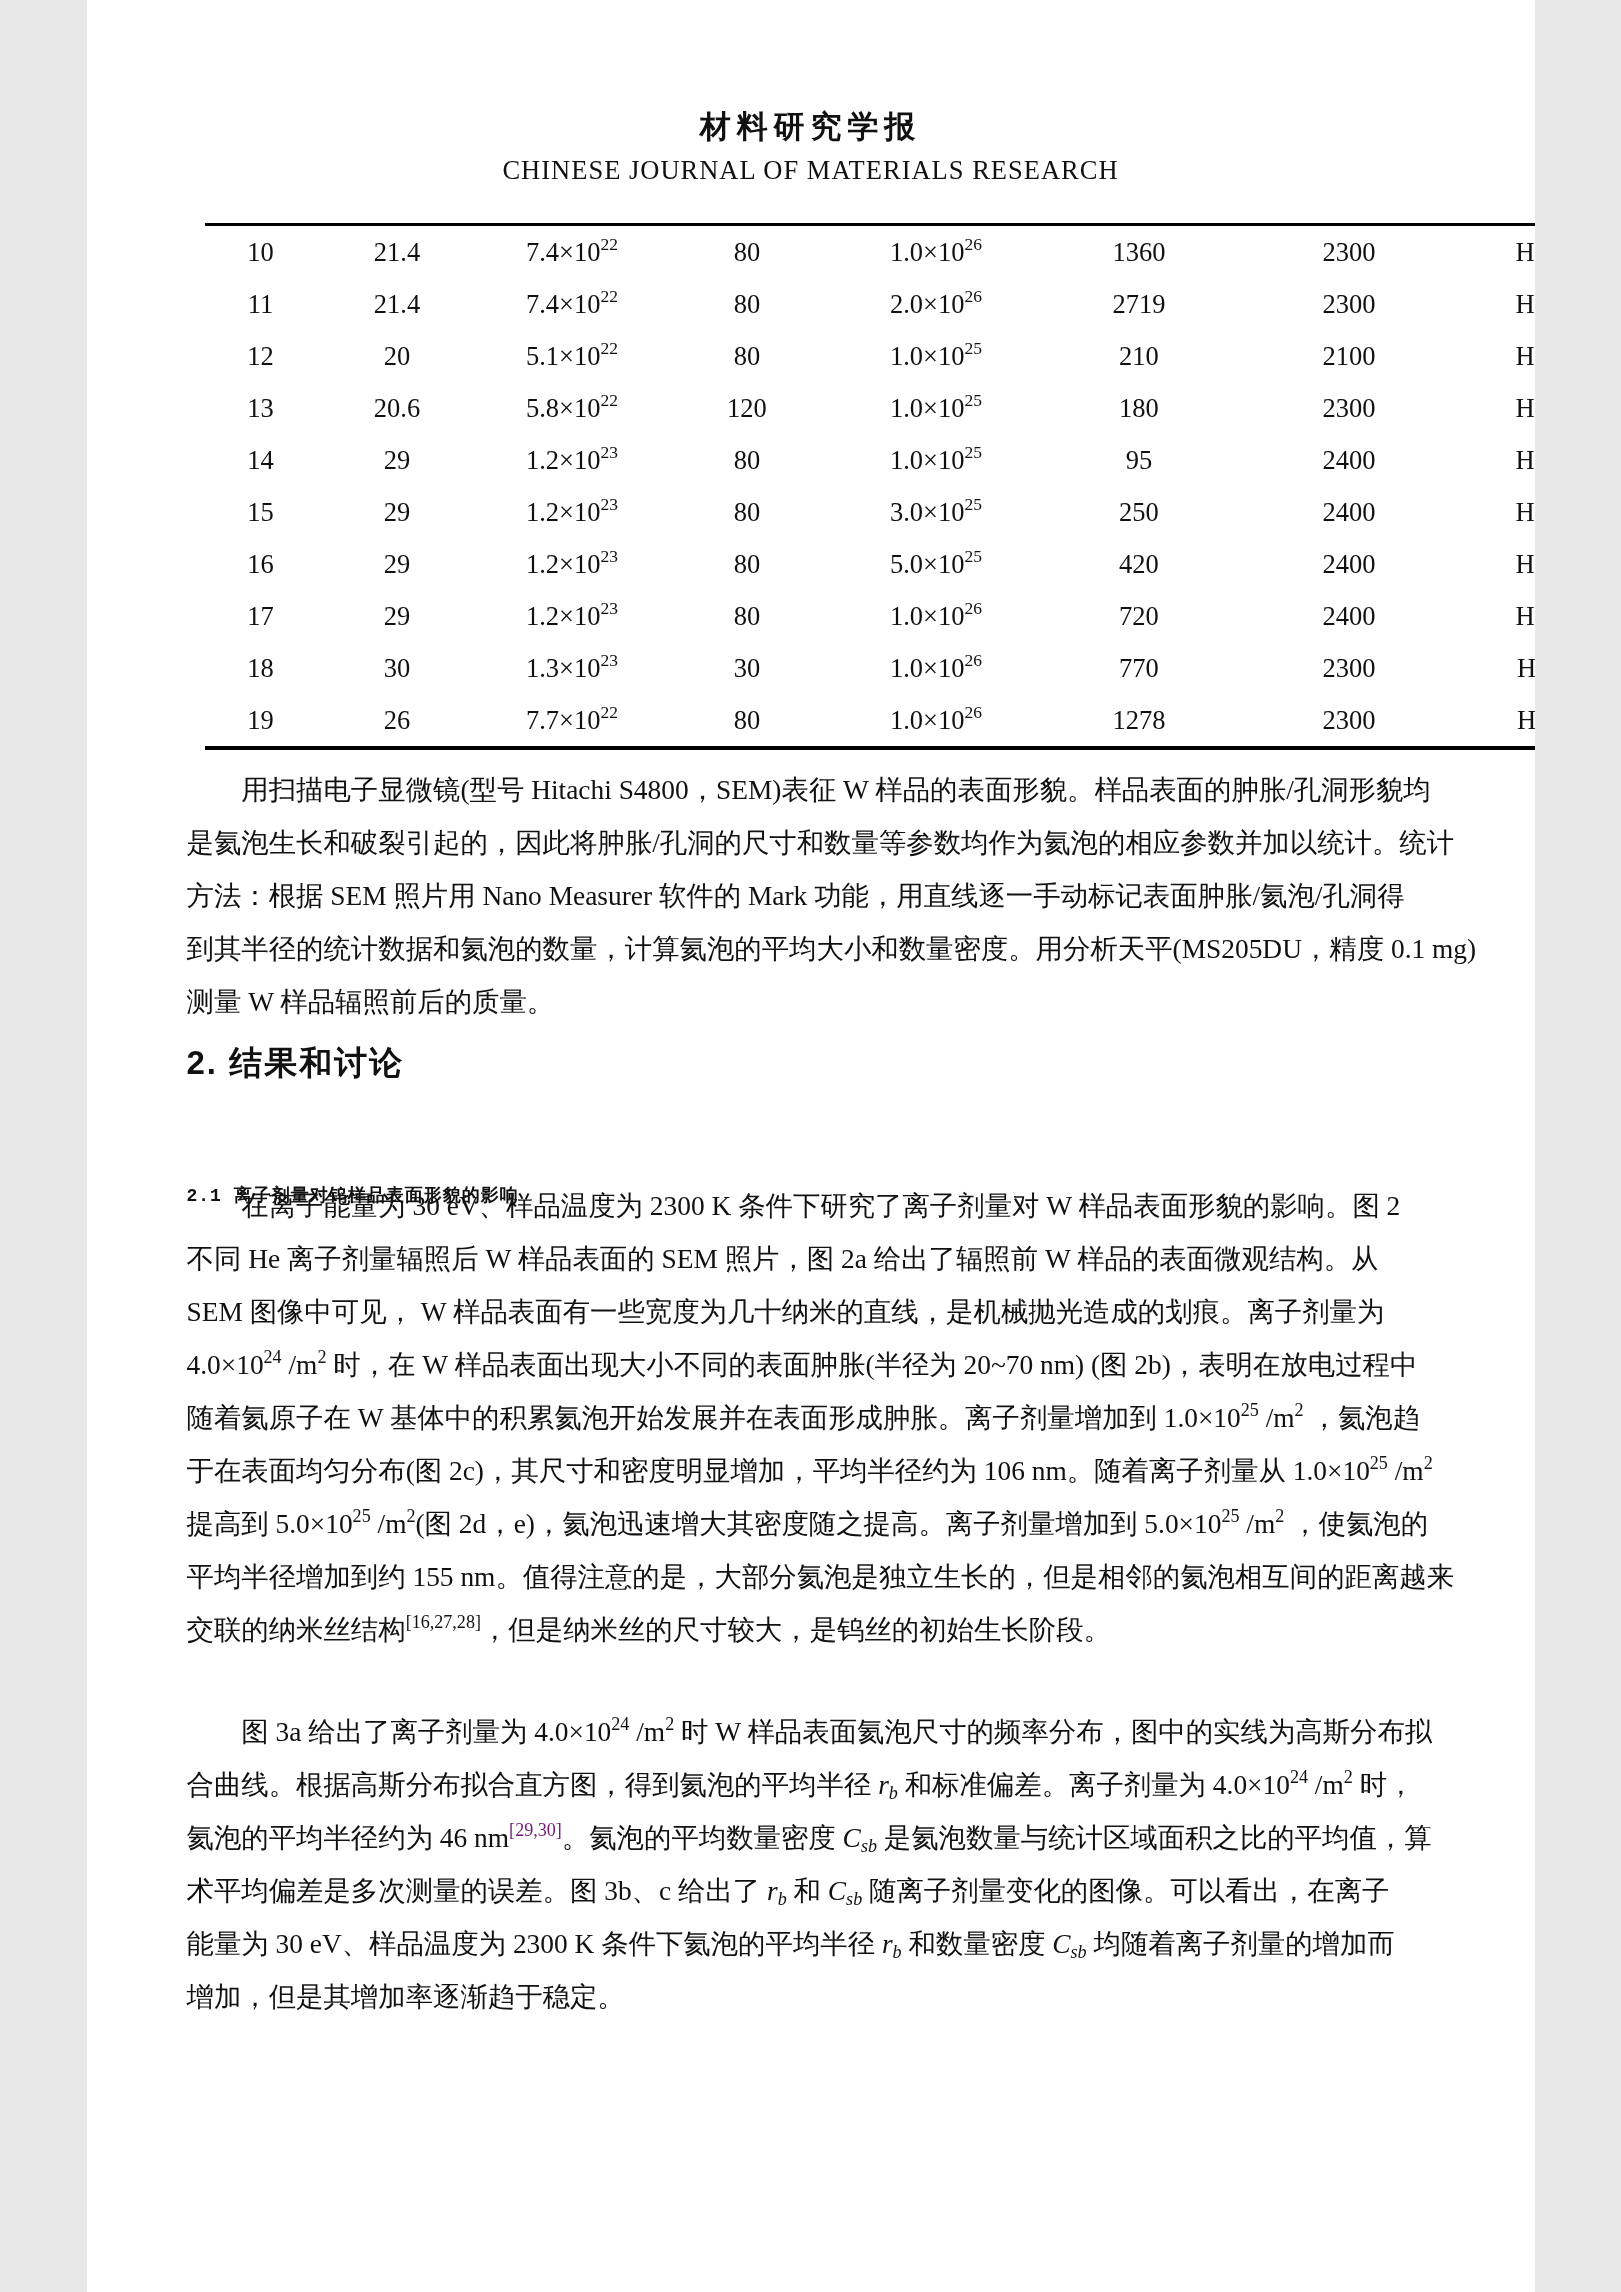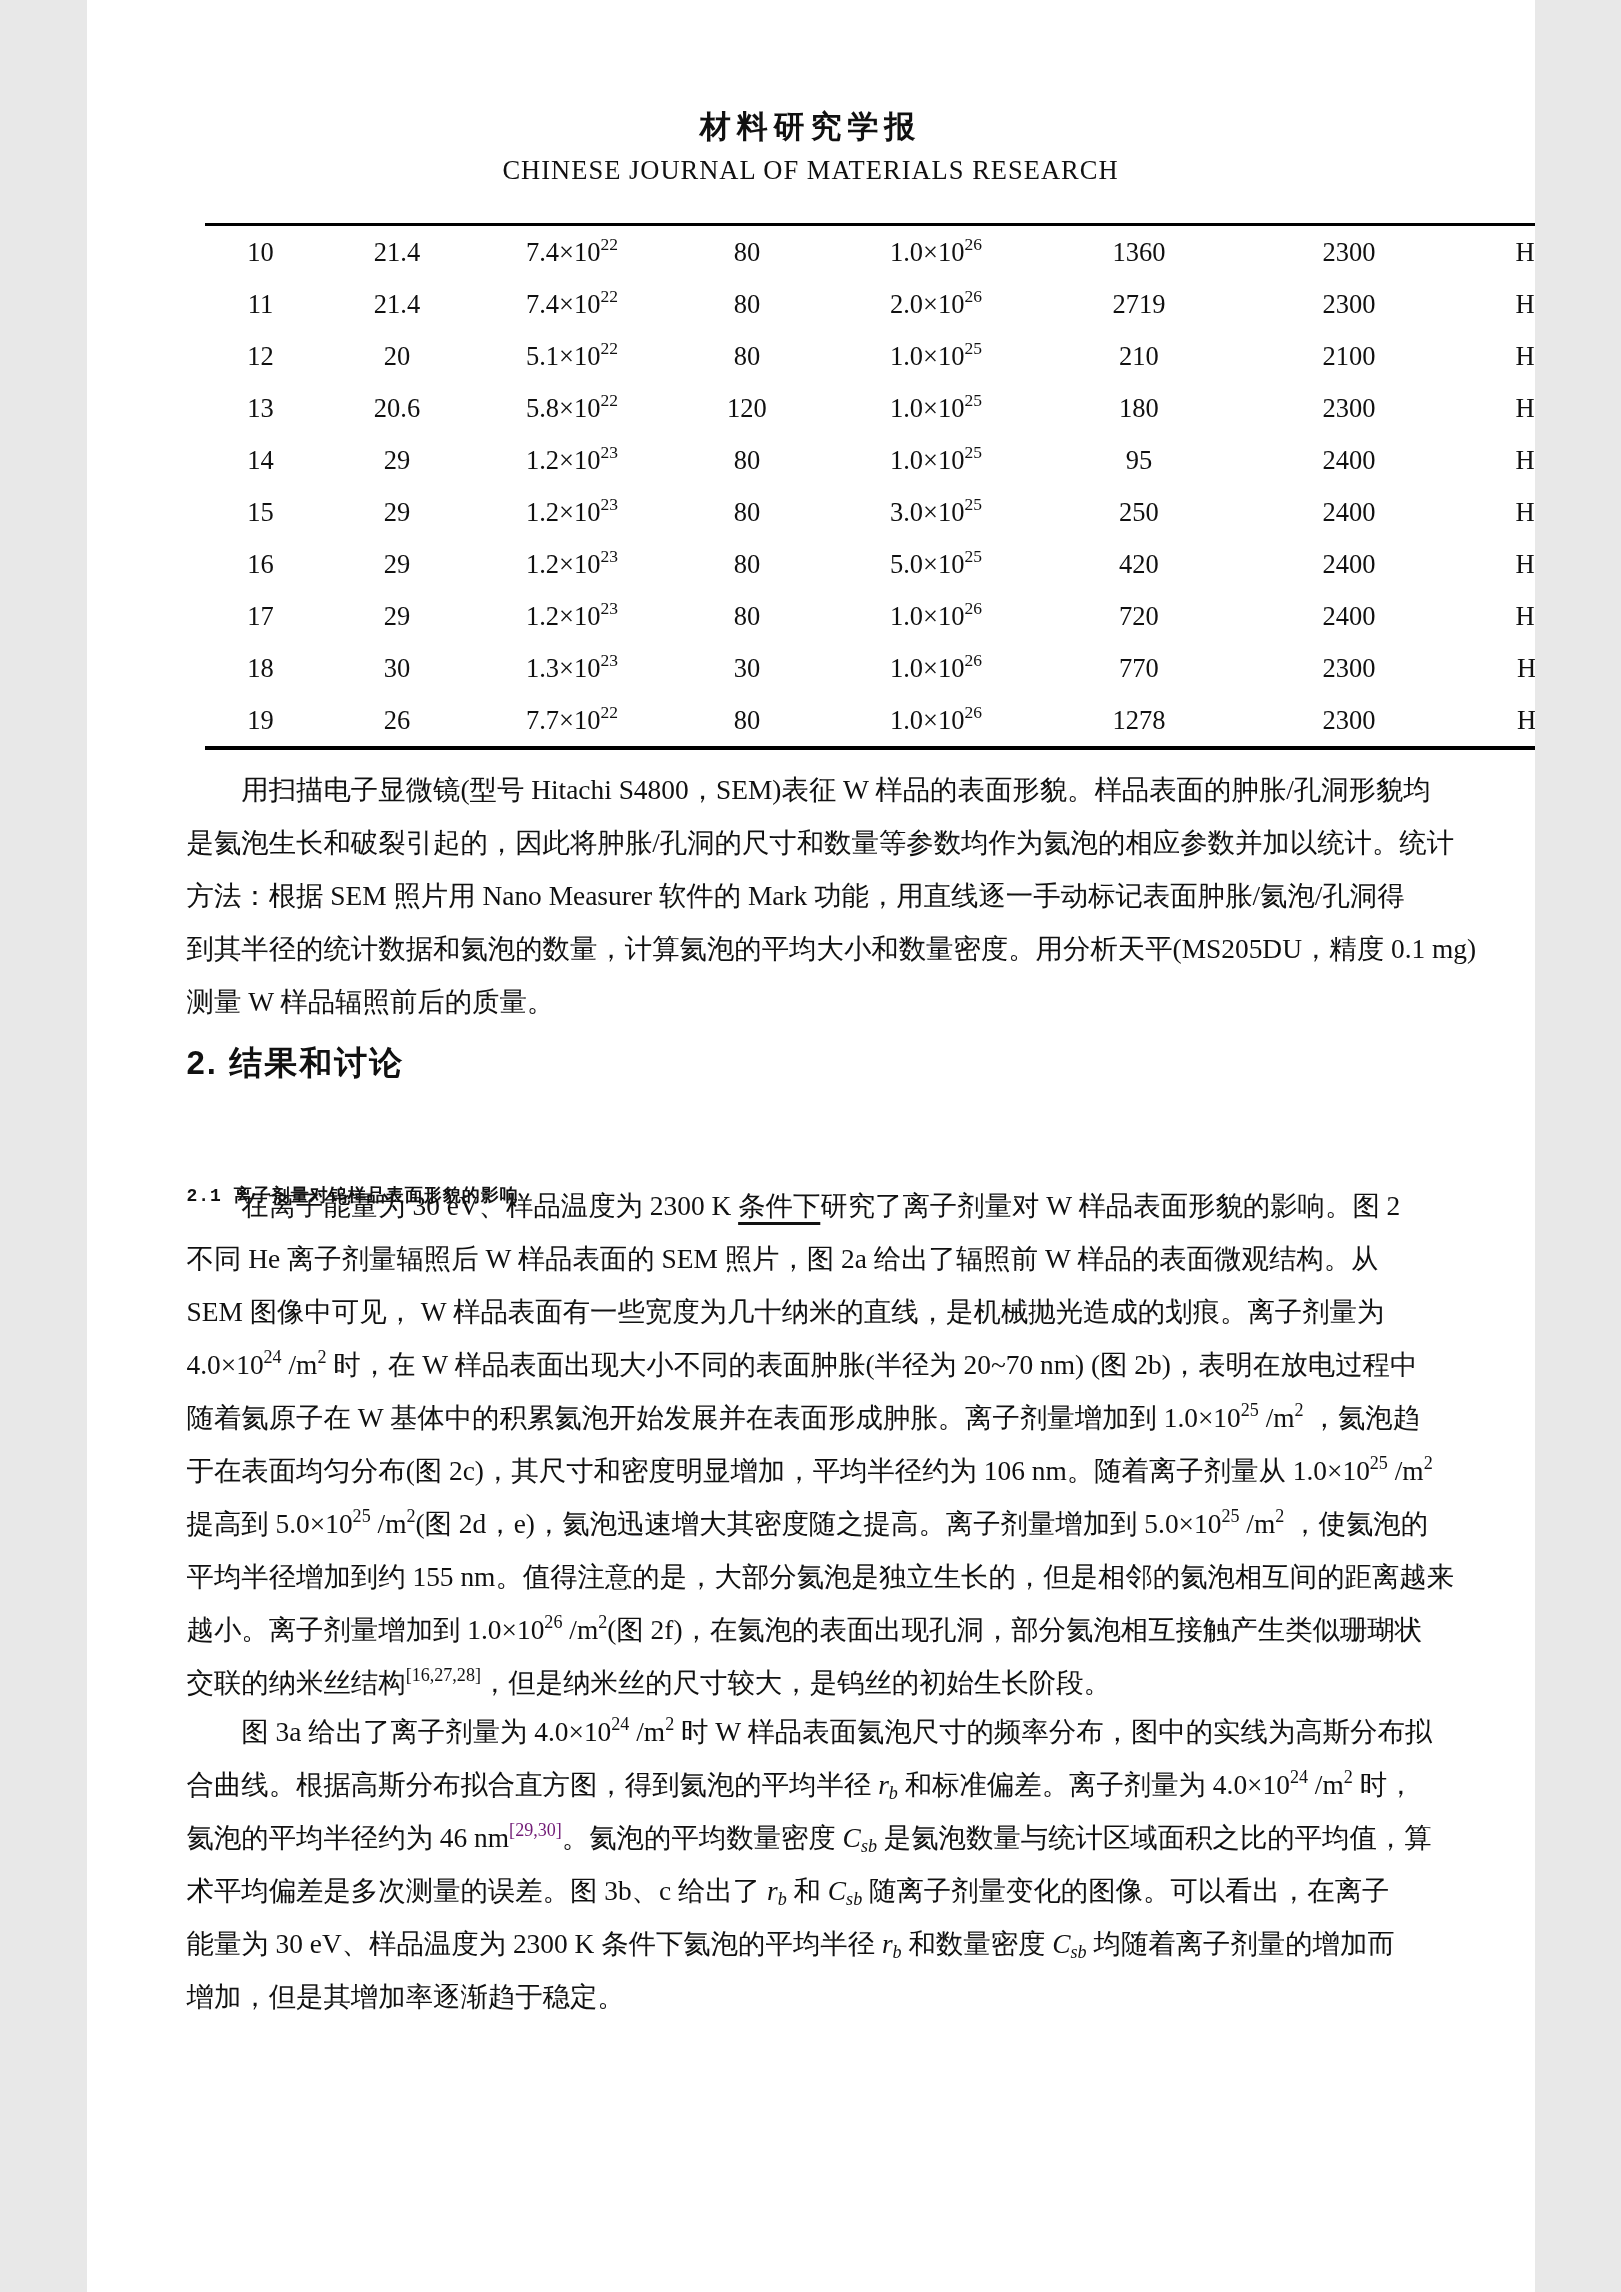--- a/index.html
+++ b/index.html
@@ -9,21 +9,21 @@
         font-size:31px;font-weight:bold;letter-spacing:5.9px;font-family:"DejaVu Serif",serif;}
   .journal-en{position:absolute;top:155px;left:0;width:100%;text-align:center;
         font-size:26.5px;letter-spacing:1px;font-family:"Liberation Serif",serif;}
   table.datatable{position:absolute;top:223px;left:118px;width:1393px;
         border-top:3.9px solid #000;border-bottom:4.9px solid #000;
         border-collapse:collapse;table-layout:fixed;font-size:26.5px;}
   table.datatable td{text-align:center;height:52px;padding:0;vertical-align:middle;}
   sup{font-size:0.66em;vertical-align:baseline;position:relative;top:-0.6em;line-height:0;}
   sub{font-size:0.66em;vertical-align:baseline;position:relative;top:0.25em;line-height:0;}
   .cite{color:#701a75;}
-  .ul{text-decoration:underline;text-decoration-thickness:2.5px;text-underline-offset:6.9px;}
+  .ul{text-decoration-thickness:2.5px;text-underline-offset:6.9px;}
   .para{position:absolute;left:100px;width:1425px;font-size:27.4px;}
   .para .line{height:53px;line-height:53px;white-space:nowrap;}
   .para .line.indent{text-indent:2em;}
   .heading-1{position:absolute;left:100px;top:1041px;font-size:33px;font-weight:bold;
         font-family:"Liberation Sans","DejaVu Sans",sans-serif;letter-spacing:2px;}
   .heading-2{position:absolute;left:100px;top:1183px;font-size:18px;font-weight:bold;
         font-family:Liberation Mono, monospace;letter-spacing:1px;}
   #para-1{top:764px;}
   #para-2{top:1180px;}
   #para-3{top:1706px;}
@@ -165,21 +165,20 @@
 
   <div id="para-2" class="para">
       <div class="line indent">在离子能量为 30 eV、样品温度为 2300 K <span class="ul">条件下</span>研究了离子剂量对 W 样品表面形貌的影响。图 2</div>
       <div class="line">不同 He 离子剂量辐照后 W 样品表面的 SEM 照片，图 2a 给出了辐照前 W 样品的表面微观结构。从</div>
       <div class="line">SEM 图像中可见， W 样品表面有一些宽度为几十纳米的直线，是机械抛光造成的划痕。离子剂量为</div>
       <div class="line">4.0×10<sup>24</sup> /m<sup>2</sup> 时，在 W 样品表面出现大小不同的表面肿胀(半径为 20~70 nm) (图 2b)，表明在放电过程中</div>
       <div class="line">随着氦原子在 W 基体中的积累氦泡开始发展并在表面形成肿胀。离子剂量增加到 1.0×10<sup>25</sup> /m<sup>2</sup> ，氦泡趋</div>
       <div class="line">于在表面均匀分布(图 2c)，其尺寸和密度明显增加，平均半径约为 106 nm。随着离子剂量从 1.0×10<sup>25</sup> /m<sup>2</sup></div>
       <div class="line">提高到 5.0×10<sup>25</sup> /m<sup>2</sup>(图 2d，e)，氦泡迅速增大其密度随之提高。离子剂量增加到 5.0×10<sup>25</sup> /m<sup>2</sup> ，使氦泡的</div>
       <div class="line">平均半径增加到约 155 nm。值得注意的是，大部分氦泡是独立生长的，但是相邻的氦泡相互间的距离越来</div>
-      <div class="line">越小。离子剂量增加到 1.0×10<sup>26</sup> /m<sup>2</sup>(图 2f)，在氦泡的表面出现孔洞，部分氦泡相互接触产生类似珊瑚状</div>
       <div class="line">交联的纳米丝结构<sup>[16,27,28]</sup>，但是纳米丝的尺寸较大，是钨丝的初始生长阶段。</div>
     </div>
 
   <div id="para-3" class="para">
       <div class="line indent">图 3a 给出了离子剂量为 4.0×10<sup>24</sup> /m<sup>2</sup> 时 W 样品表面氦泡尺寸的频率分布，图中的实线为高斯分布拟</div>
       <div class="line">合曲线。根据高斯分布拟合直方图，得到氦泡的平均半径 <i>r</i><sub style="font-style: italic;">b</sub> 和标准偏差。离子剂量为 4.0×10<sup>24</sup> /m<sup>2</sup> 时，</div>
       <div class="line">氦泡的平均半径约为 46 nm<sup class="cite">[29,30]</sup>。氦泡的平均数量密度 <i>C</i><sub style="font-style: italic;">sb</sub> 是氦泡数量与统计区域面积之比的平均值，算</div>
       <div class="line">术平均偏差是多次测量的误差。图 3b、c 给出了 <i>r</i><sub style="font-style: italic;">b</sub> 和 <i>C</i><sub style="font-style: italic;">sb</sub> 随离子剂量变化的图像。可以看出，在离子</div>
       <div class="line">能量为 30 eV、样品温度为 2300 K 条件下氦泡的平均半径 <i>r</i><sub style="font-style: italic;">b</sub> 和数量密度 <i>C</i><sub style="font-style: italic;">sb</sub> 均随着离子剂量的增加而</div>
       <div class="line">增加，但是其增加率逐渐趋于稳定。</div>

